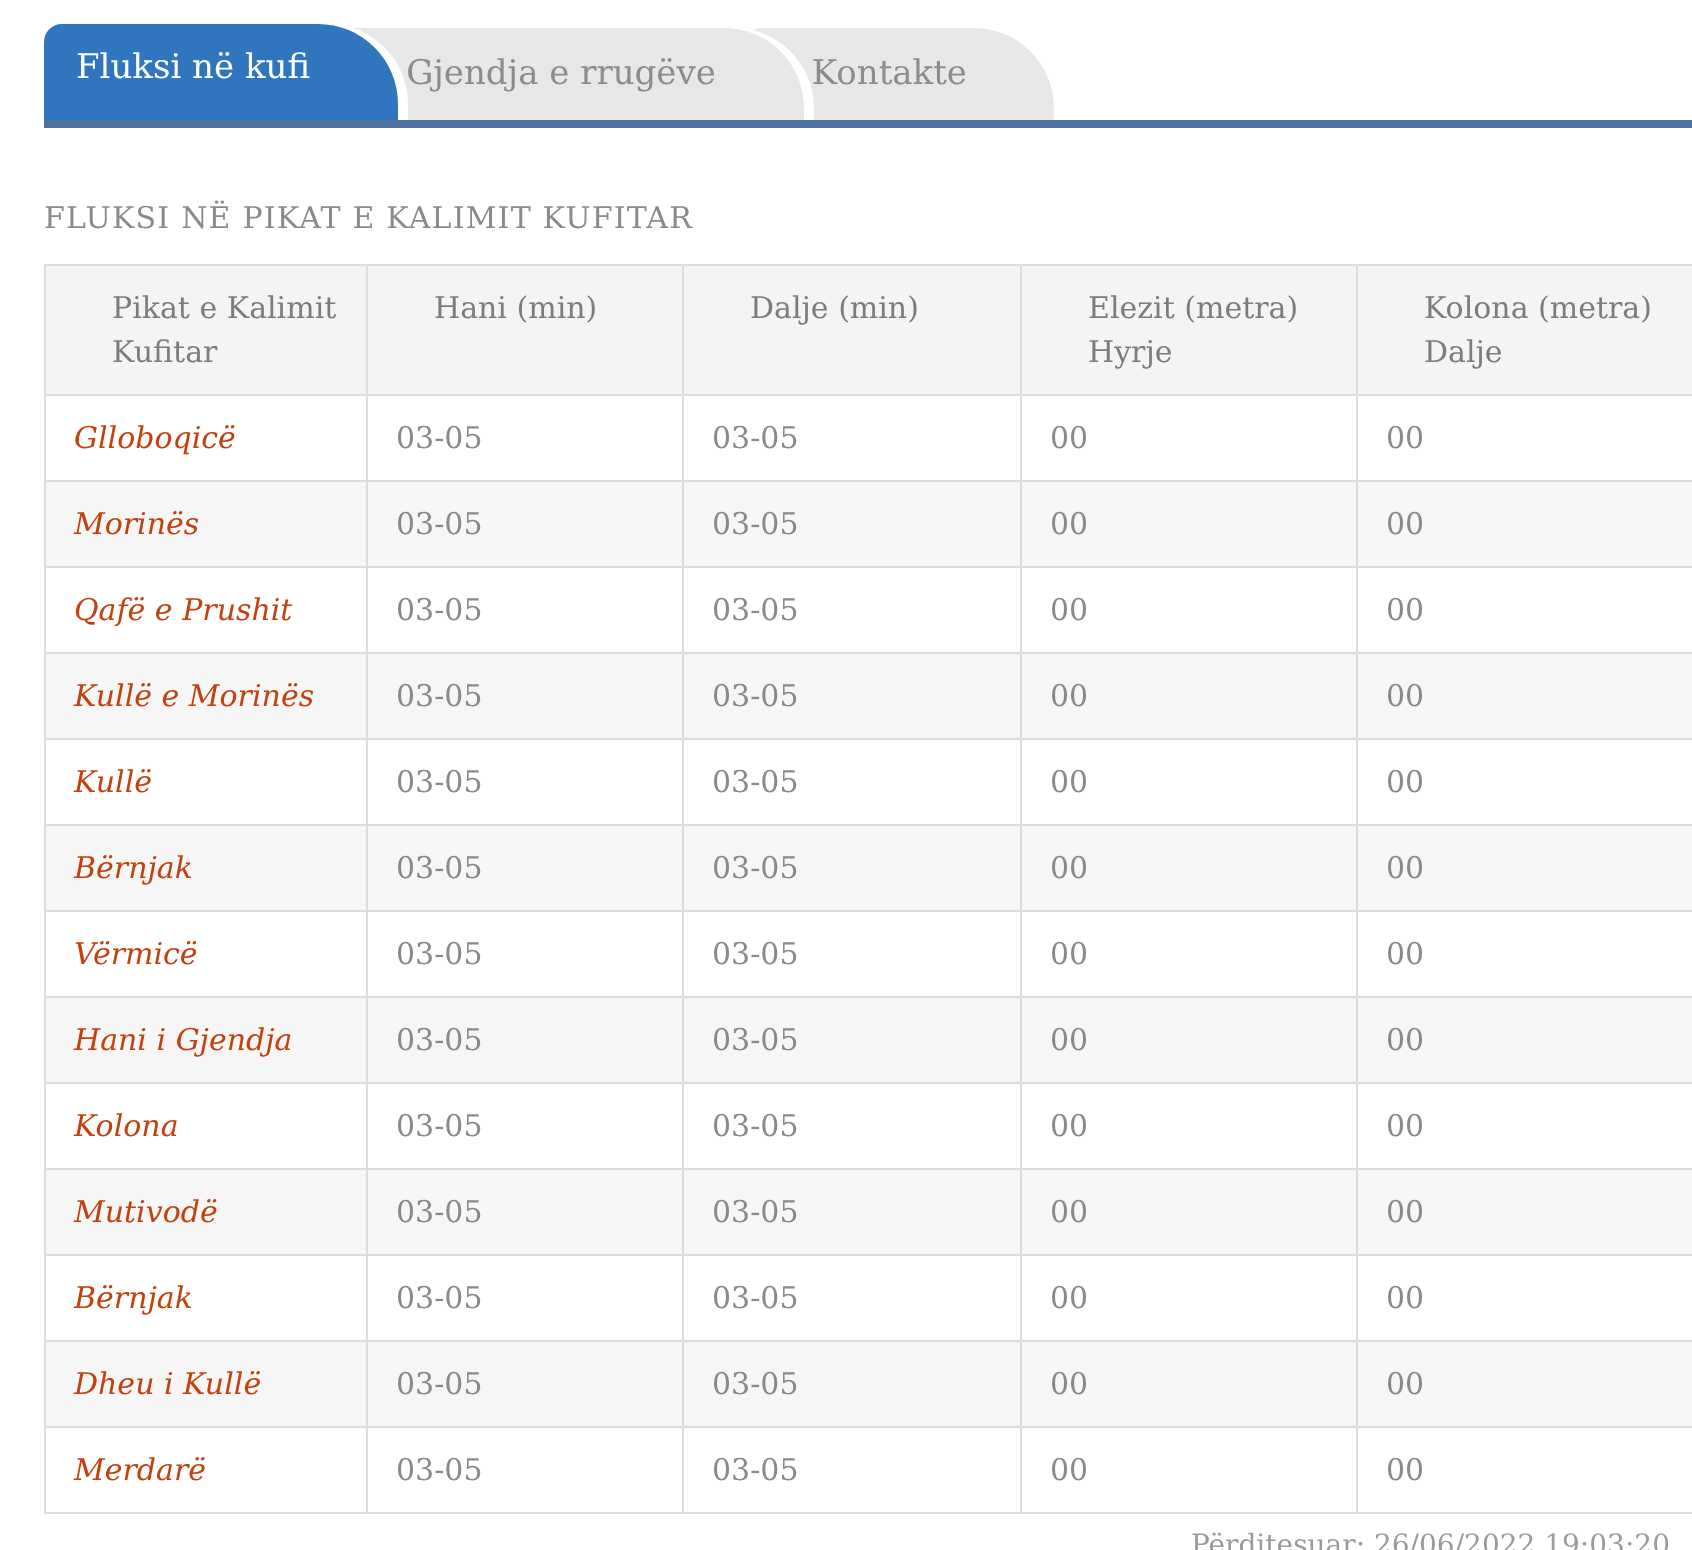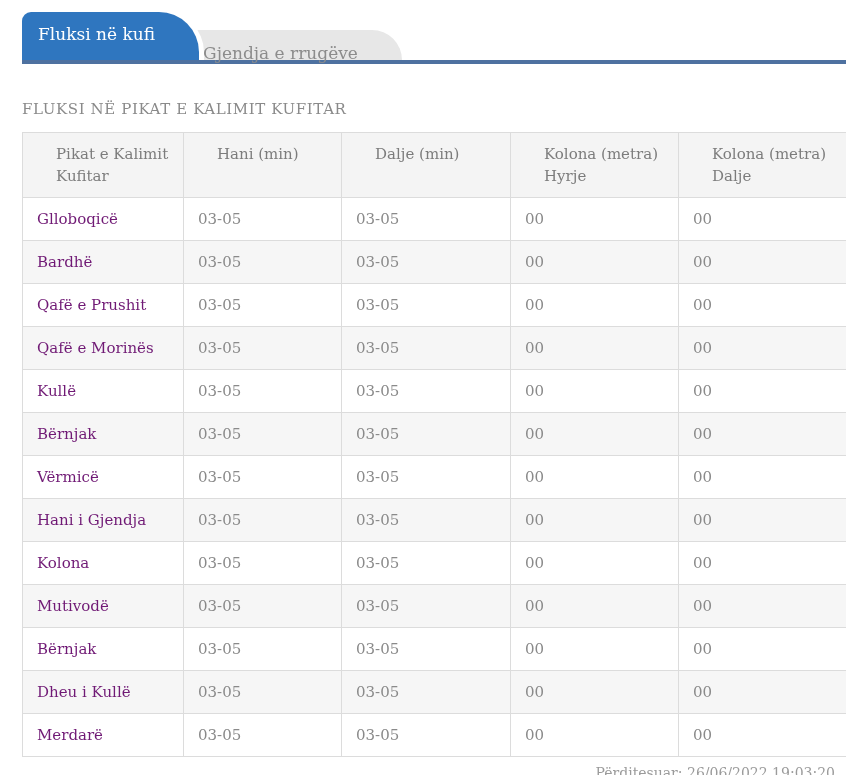--- a/index.html
+++ b/index.html
@@ -14,21 +14,21 @@
   
   .tabbar {
     margin-left: 22px;
     padding-top: 12px;
     display: flex;
     align-items: flex-end;
     border-bottom: 4px solid #4e71a0;
   }
   .tab {
     position: relative;
-    height: 30px;
+    height: 46px;
     line-height: 46px;
     padding: 0 44px 0 16px;
     font-size: 17px;
     color: #8c8c8c;
     background: #e7e7e7;
     border-radius: 9px 40px 0 0;
     box-shadow: 5px 0 0 #ffffff;
     cursor: pointer;
     white-space: nowrap;
   }
@@ -67,87 +67,88 @@
     padding: 10px 14px;
     line-height: 22px;
   }
   thead th {
     background: #f4f4f4;
     color: #7c7c7c;
     font-weight: normal;
     padding-left: 33px;
   }
   tbody td { color: #8a8a8a; }
-  tbody td.name-cell { color: #701a75; }
+  tbody td.name-cell { color: #c2410c; font-style: italic; }
   tbody tr:nth-child(even) { background: #f6f6f6; }
   tbody tr:nth-child(odd) { background: #ffffff; }
 
   
   .updated {
     margin: 8px 11px 0 0;
     text-align: right;
     font-size: 14px;
     color: #9b9b9b;
   }
 </style>
 </head>
 <body>
 
 <div class="tabbar">
   <div class="tab t0">Fluksi në kufi</div>
   <div class="tab t1">Gjendja e rrugëve</div>
+  <div class="tab t2">Kontakte</div>
 </div>
 
 <h1 class="page-heading">FLUKSI NË PIKAT E KALIMIT KUFITAR</h1>
 
 <div class="table-wrap">
   <table>
     <colgroup>
       <col class="c0">
         <col class="c1">
         <col class="c2">
         <col class="c3">
         <col class="c4">
     </colgroup>
     <thead>
       <tr>
         <th>Pikat e Kalimit Kufitar</th>
         <th>Hani (min)</th>
         <th>Dalje (min)</th>
-        <th>Kolona (metra) Hyrje</th>
+        <th>Elezit (metra) Hyrje</th>
         <th>Kolona (metra) Dalje</th>
       </tr>
     </thead>
     <tbody>
   <tr>
     <td class="name-cell">Glloboqicë</td>
     <td>03-05</td>
     <td>03-05</td>
     <td>00</td>
     <td>00</td>
   </tr>
 
   <tr>
-    <td class="name-cell">Bardhë</td>
+    <td class="name-cell">Morinës</td>
     <td>03-05</td>
     <td>03-05</td>
     <td>00</td>
     <td>00</td>
   </tr>
 
   <tr>
     <td class="name-cell">Qafë e Prushit</td>
     <td>03-05</td>
     <td>03-05</td>
     <td>00</td>
     <td>00</td>
   </tr>
 
   <tr>
-    <td class="name-cell">Qafë e Morinës</td>
+    <td class="name-cell">Kullë e Morinës</td>
     <td>03-05</td>
     <td>03-05</td>
     <td>00</td>
     <td>00</td>
   </tr>
 
   <tr>
     <td class="name-cell">Kullë</td>
     <td>03-05</td>
     <td>03-05</td>

